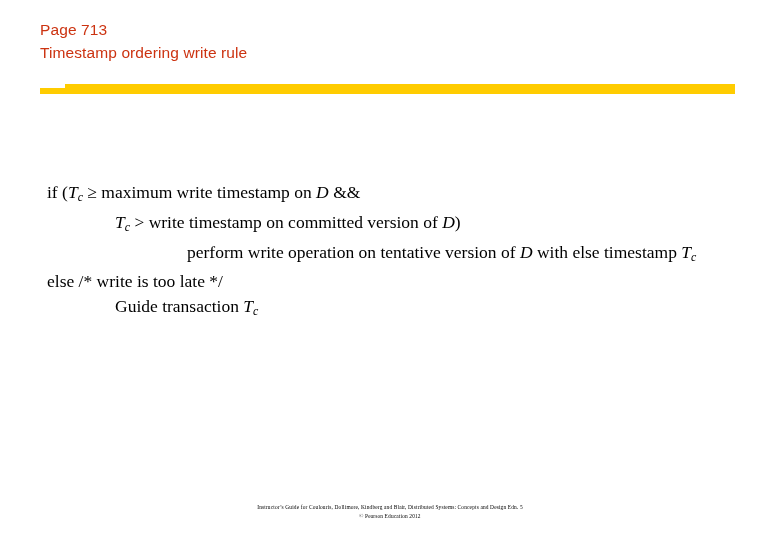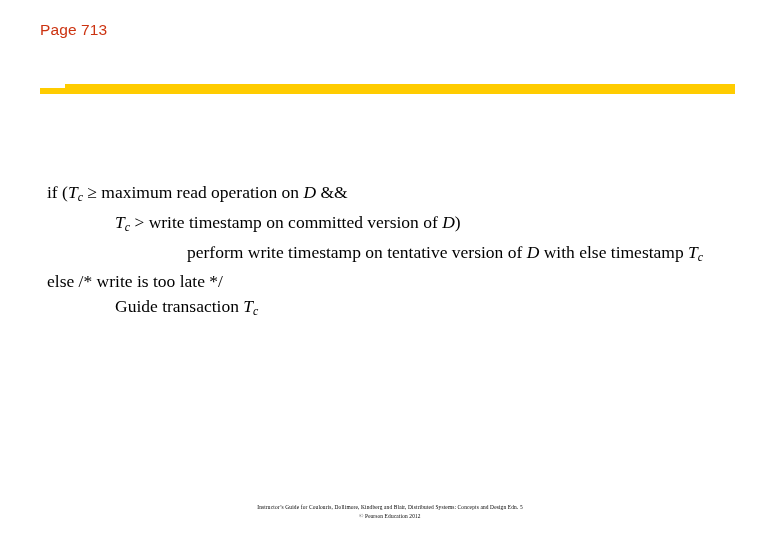--- a/index.html
+++ b/index.html
@@ -99,29 +99,30 @@
   }
   .footer-line { white-space: nowrap; }
 </style>
 </head>
 <body>
 
 <div id="slide">
 
   <div id="title-block">
     <div class="title-line">Page 713</div>
+    <div class="title-line">Timestamp ordering write rule</div>
   </div>
 
   <div id="divider-bar"></div>
   <div id="divider-notch"></div>
 
   <div id="rule-body">
-      <div class="rule-line ind-0"><span class="op">if (</span><span class="mvar">T</span><span class="msub">c</span><span class="op"> ≥ maximum read operation on </span><span class="mvar">D</span><span class="op"> &amp;&amp;</span></div>
+      <div class="rule-line ind-0"><span class="op">if (</span><span class="mvar">T</span><span class="msub">c</span><span class="op"> ≥ maximum write timestamp on </span><span class="mvar">D</span><span class="op"> &amp;&amp;</span></div>
       <div class="rule-line ind-1"><span class="mvar">T</span><span class="msub">c</span><span class="op"> &gt; write timestamp on committed version of </span><span class="mvar">D</span><span class="op">)</span></div>
-      <div class="rule-line ind-2"><span class="op">perform write timestamp on tentative version of </span><span class="mvar">D</span><span class="op"> with else timestamp </span><span class="mvar">T</span><span class="msub">c</span></div>
+      <div class="rule-line ind-2"><span class="op">perform write operation on tentative version of </span><span class="mvar">D</span><span class="op"> with else timestamp </span><span class="mvar">T</span><span class="msub">c</span></div>
       <div class="rule-line ind-0"><span class="op">else /* write is too late */</span></div>
       <div class="rule-line ind-1"><span class="op">Guide transaction </span><span class="mvar">T</span><span class="msub">c</span></div>
     </div>
 
   <div id="footer">
     <div class="footer-line">Instructor’s Guide for  Coulouris, Dollimore, Kindberg and Blair,  Distributed Systems: Concepts and Design   Edn. 5</div>
     <div class="footer-line">© Pearson Education 2012</div>
   </div>
 
 </div>

